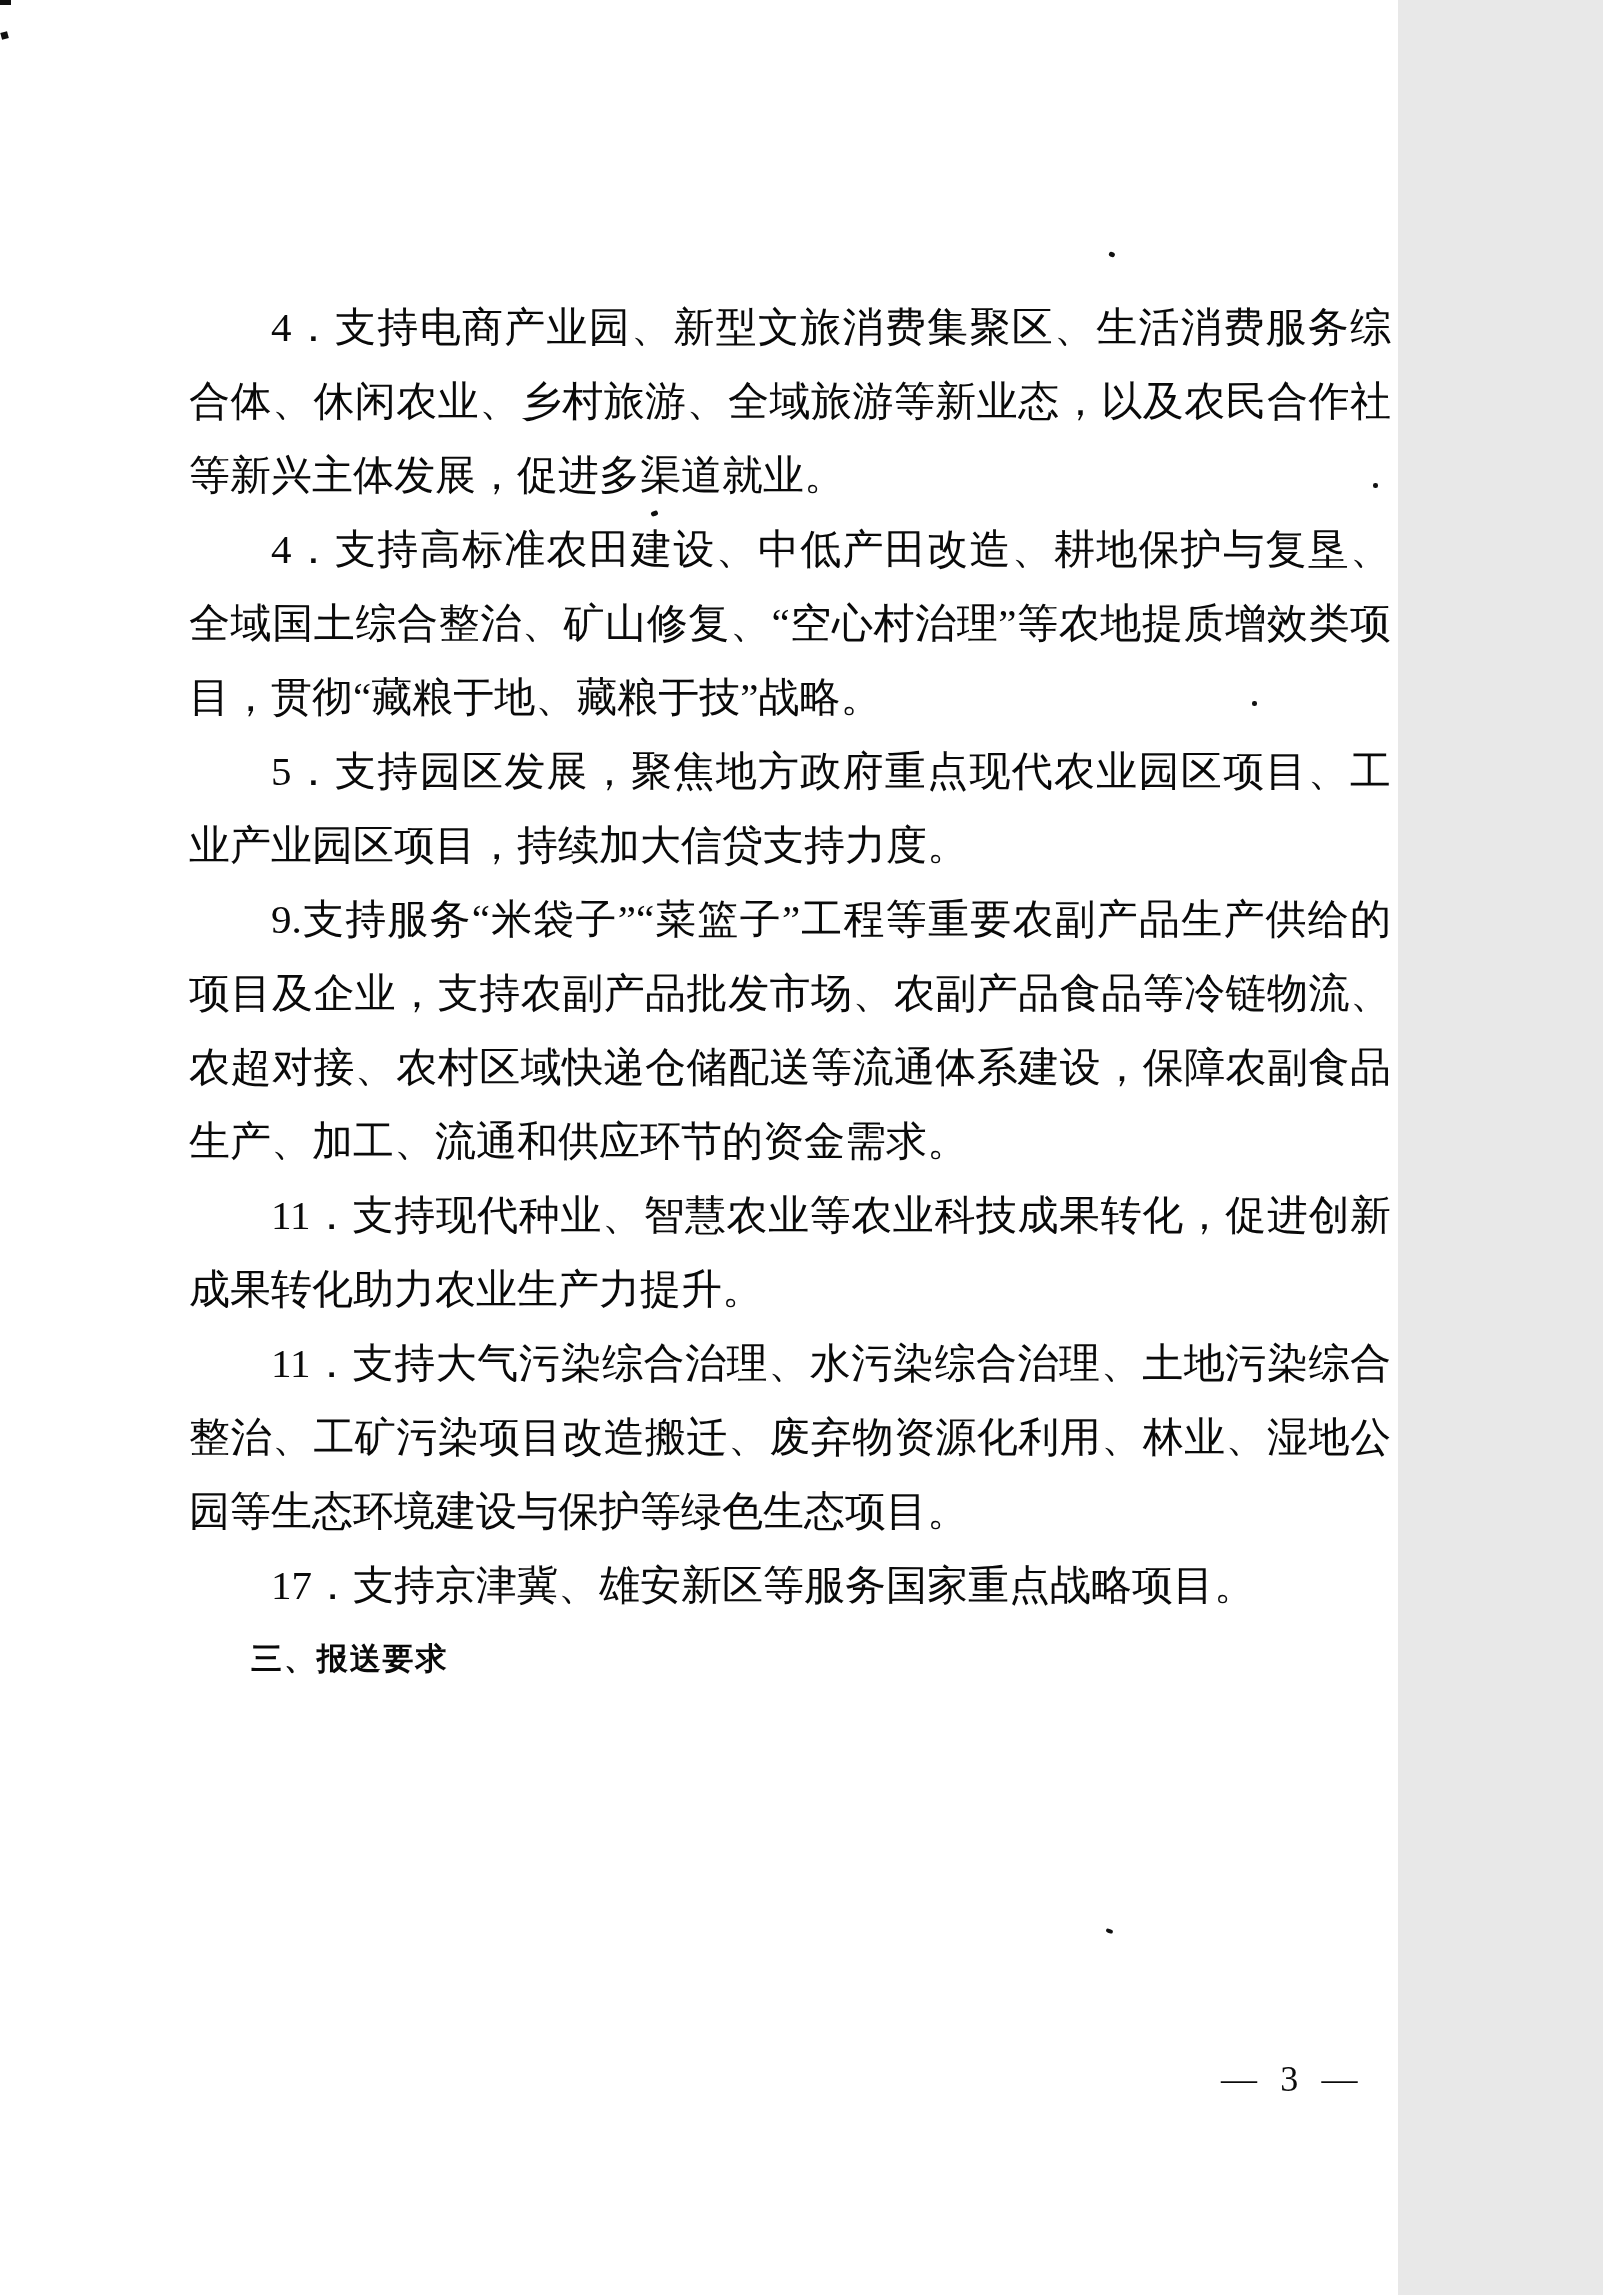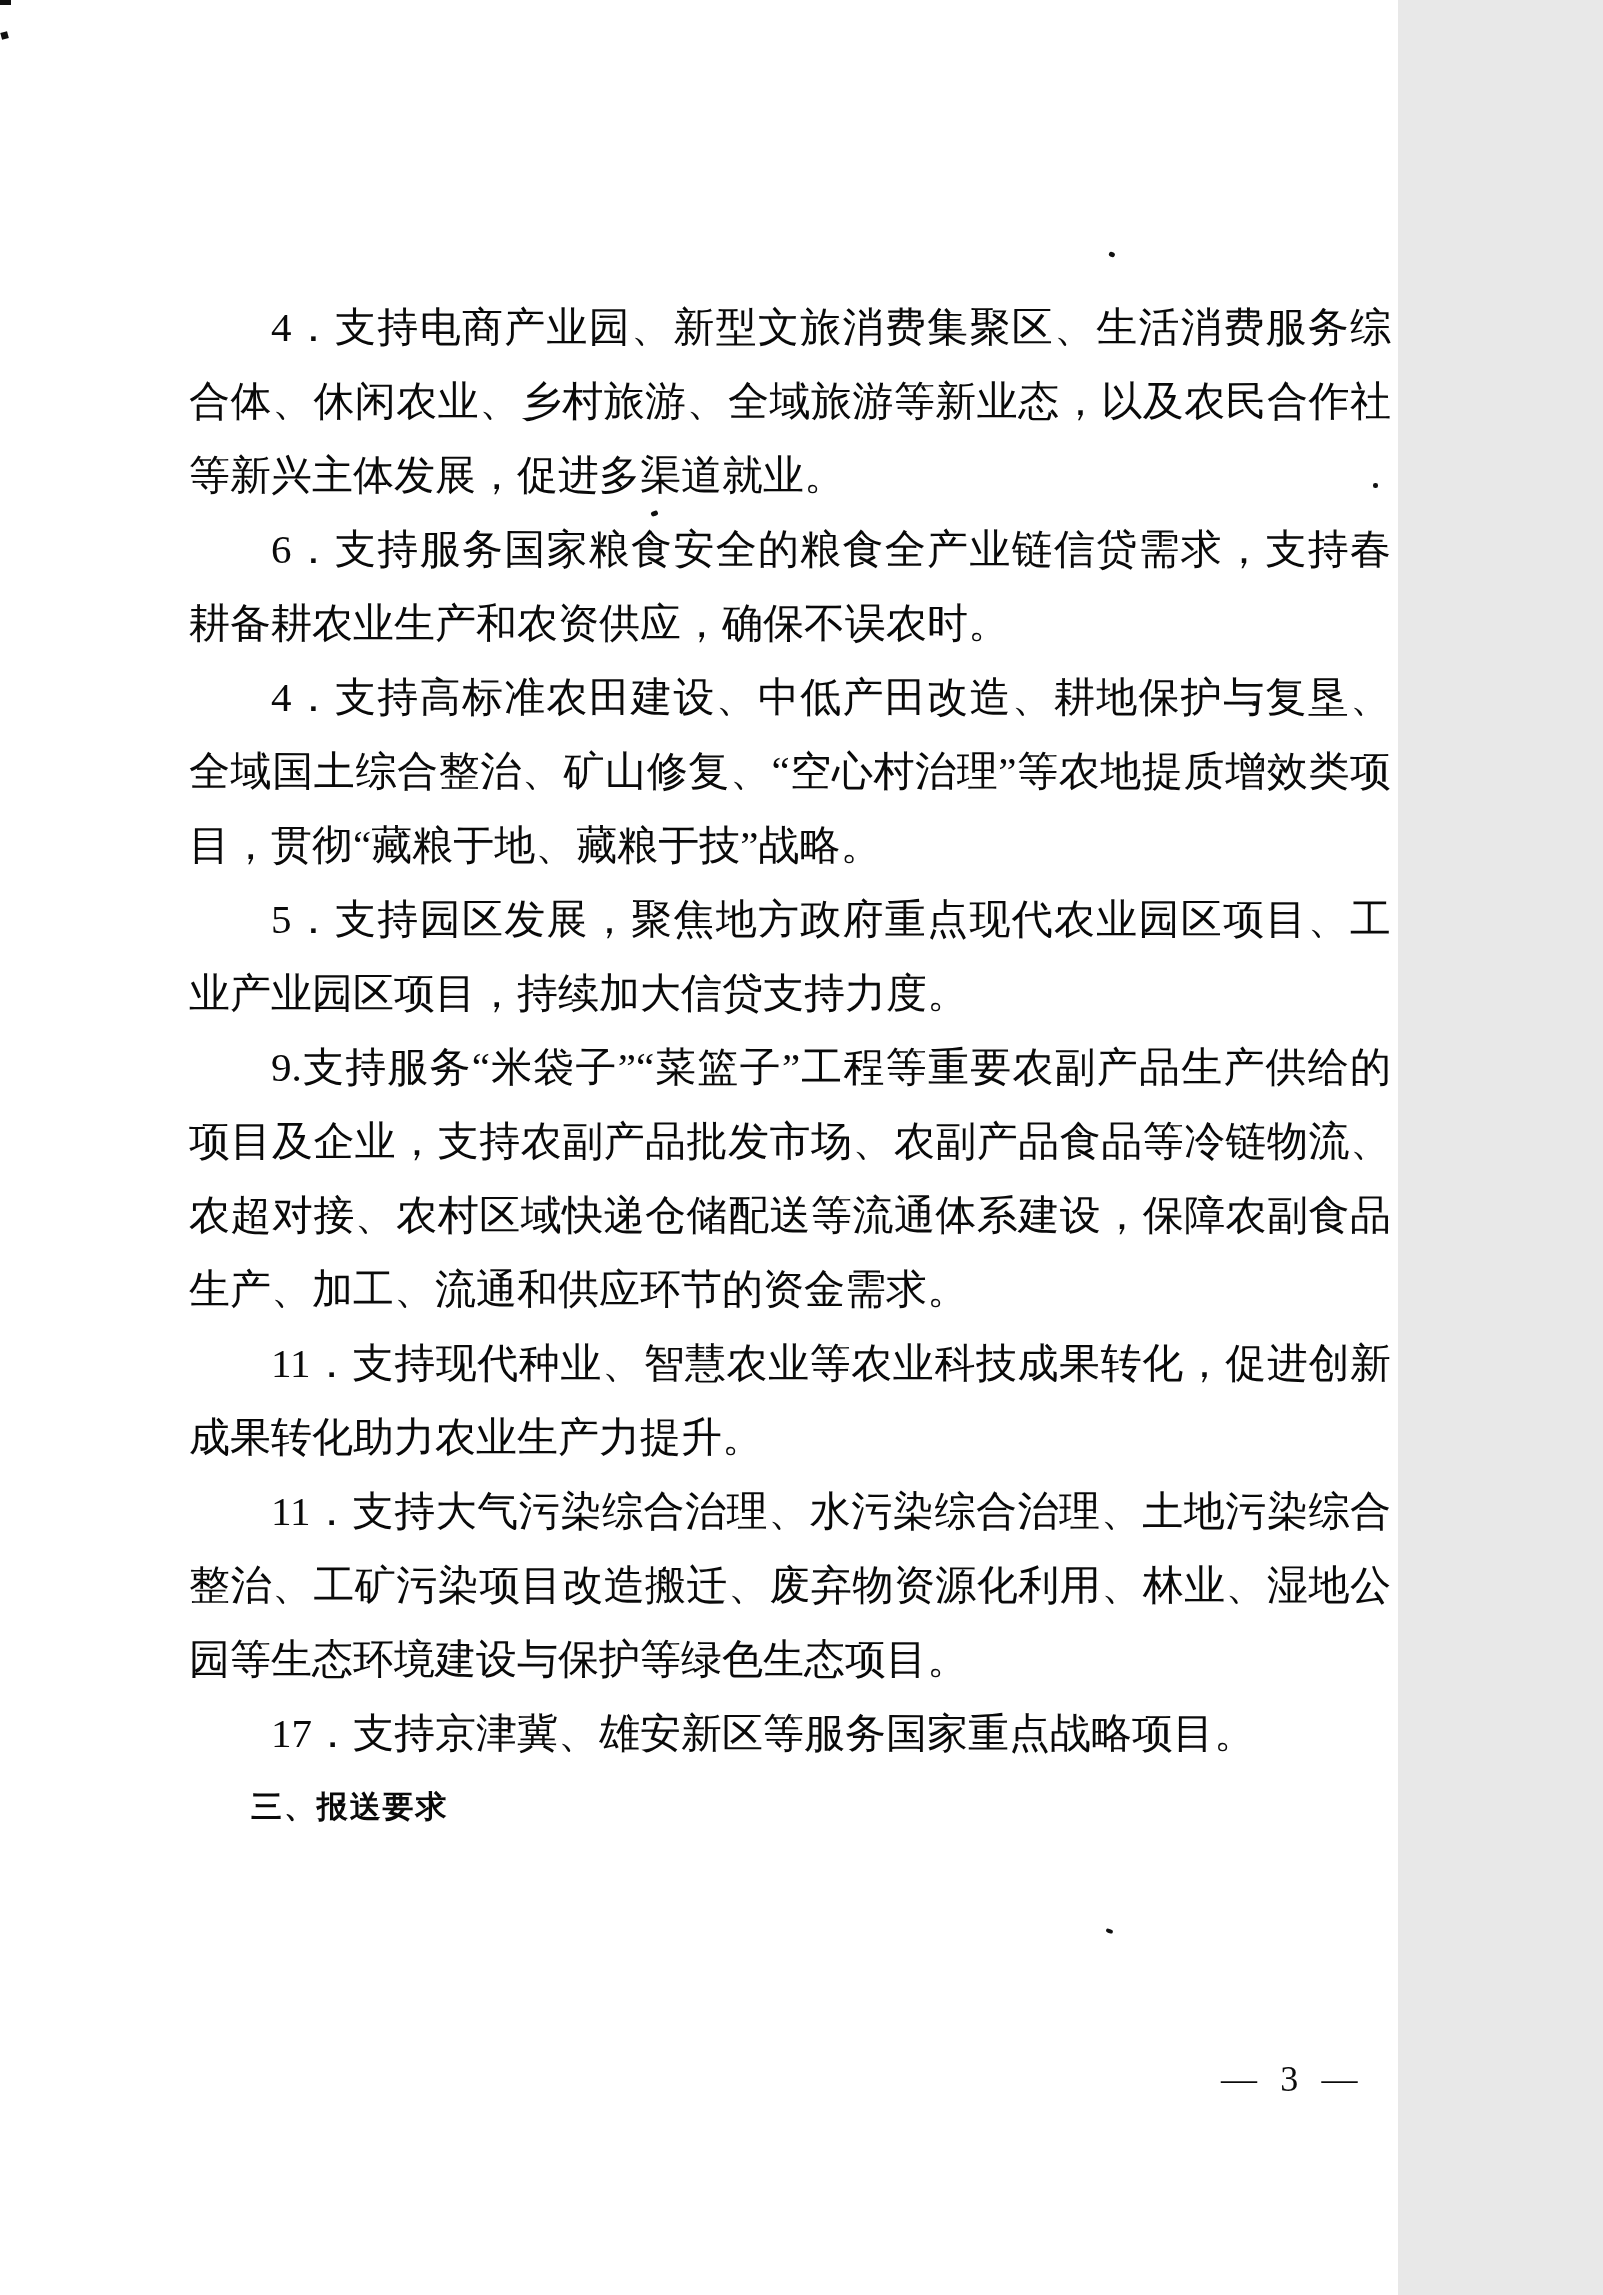--- a/index.html
+++ b/index.html
@@ -80,21 +80,20 @@
   <div class="artifact speck-1"></div>
   <div class="artifact speck-2"></div>
   <div class="artifact speck-3"></div>
   <div class="artifact speck-4"></div>
   <div class="artifact speck-5"></div>
   <div class="artifact edge-line"></div>
   <div class="artifact edge-blob"></div>
 
   <main class="text-block">
     <p class="para">4．支持电商产业园、新型文旅消费集聚区、生活消费服务综合体、休闲农业、乡村旅游、全域旅游等新业态，以及农民合作社等新兴主体发展，促进多渠道就业。</p>
-    <p class="para">6．支持服务国家粮食安全的粮食全产业链信贷需求，支持春耕备耕农业生产和农资供应，确保不误农时。</p>
     <p class="para">4．支持高标准农田建设、中低产田改造、耕地保护与复垦、全域国土综合整治、矿山修复、“空心村治理”等农地提质增效类项目，贯彻“藏粮于地、藏粮于技”战略。</p>
     <p class="para">5．支持园区发展，聚焦地方政府重点现代农业园区项目、工业产业园区项目，持续加大信贷支持力度。</p>
     <p class="para">9.支持服务“米袋子”“菜篮子”工程等重要农副产品生产供给的项目及企业，支持农副产品批发市场、农副产品食品等冷链物流、农超对接、农村区域快递仓储配送等流通体系建设，保障农副食品生产、加工、流通和供应环节的资金需求。</p>
     <p class="para">11．支持现代种业、智慧农业等农业科技成果转化，促进创新成果转化助力农业生产力提升。</p>
     <p class="para">11．支持大气污染综合治理、水污染综合治理、土地污染综合整治、工矿污染项目改造搬迁、废弃物资源化利用、林业、湿地公园等生态环境建设与保护等绿色生态项目。</p>
     <p class="para">17．支持京津冀、雄安新区等服务国家重点战略项目。</p>
     <h2 class="heading">三、报送要求</h2>
   </main>
 
   <div class="page-number">— 3 —</div>

